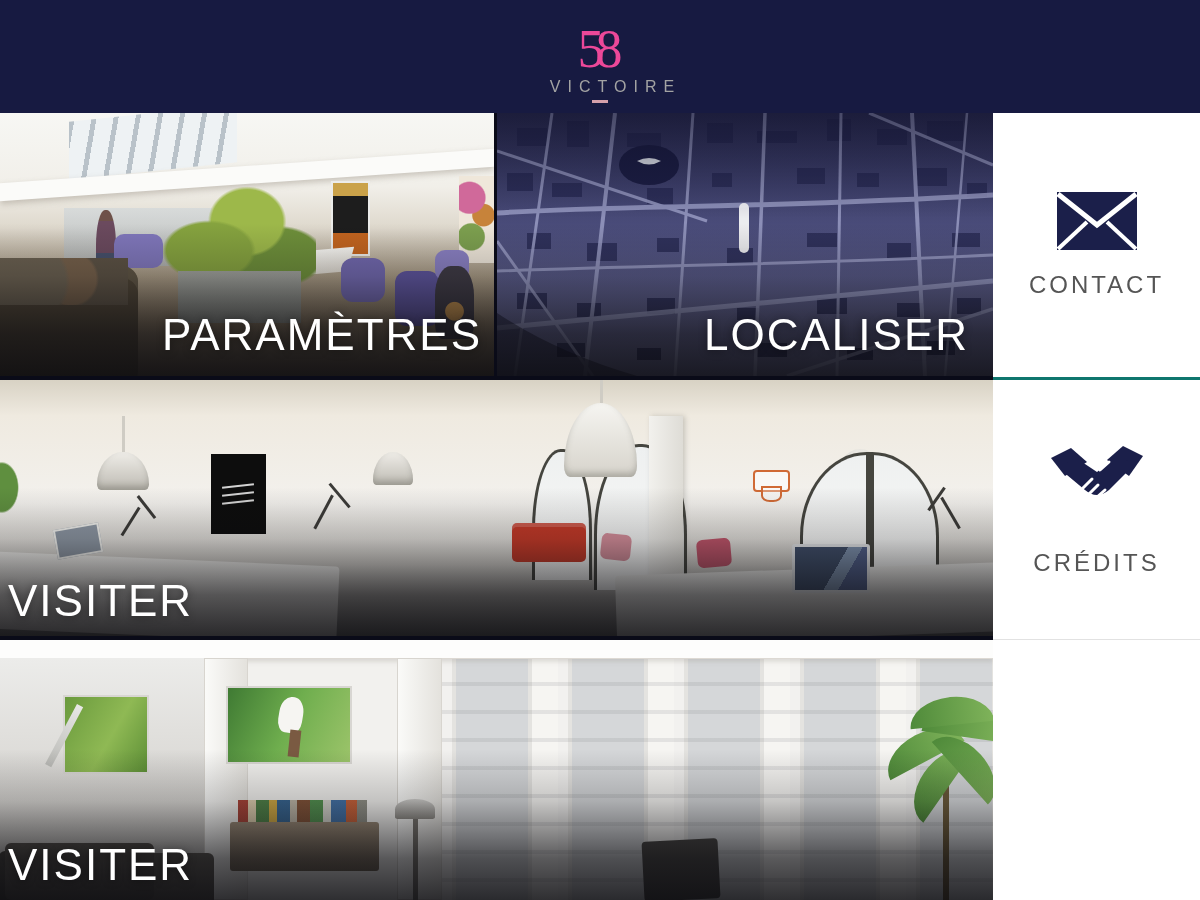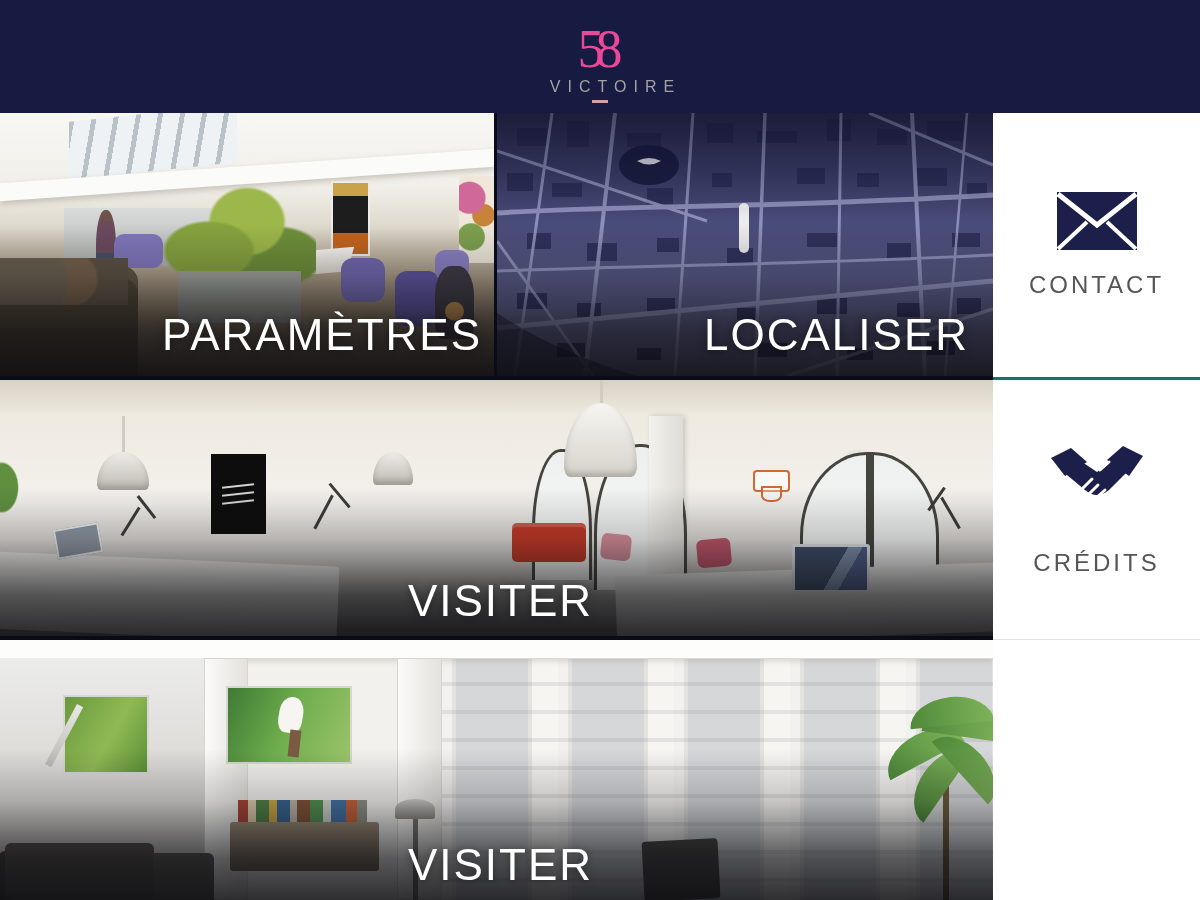--- a/index.html
+++ b/index.html
@@ -21,21 +21,21 @@
   .t2{left:497px;top:113px;width:496px;height:263px;}
   .t3{left:0;top:380px;width:993px;height:256px;}
   .t4{left:0;top:640px;width:993px;height:260px;}
   .shade{position:absolute;inset:0;pointer-events:none;
          background:linear-gradient(180deg,rgba(0,0,0,0) 42%,rgba(8,8,12,.2) 62%,
                     rgba(9,9,13,.66) 84%,rgba(9,9,13,.84) 100%);}
   .tile-label{position:absolute;color:#fff;font-size:44px;font-weight:300;letter-spacing:2px;
               text-shadow:0 1px 8px rgba(0,0,0,.45);z-index:5;}
   .lbl-br1{right:12px;bottom:16px;}
   .lbl-br2{right:24px;bottom:16px;}
-  .lbl-c{left:8px;right:0;bottom:10px;text-align:center;}
+  .lbl-c{left:8px;right:0;bottom:10px;text-align:left;}
   .abs{position:absolute;}
 
   
   .d-base{inset:0;background:linear-gradient(180deg,#f7f7f4 0%,#f1efe9 28%,#ded8cc 44%,
           #a89a84 62%,#7d6e59 80%,#5e5243 100%);}
   .d-sky{left:14%;top:0;width:34%;height:22%;transform:skewY(-6deg);
          background:repeating-linear-gradient(100deg,#b9c2c9 0 5px,#eef2f4 5px 22px);}
   .d-beam{left:0;top:20%;width:100%;height:7%;background:#fbfbf9;transform:skewY(-4deg);
           box-shadow:0 3px 6px rgba(120,110,95,.35);}
   .d-glass{left:13%;top:36%;width:30%;height:22%;opacity:.65;

